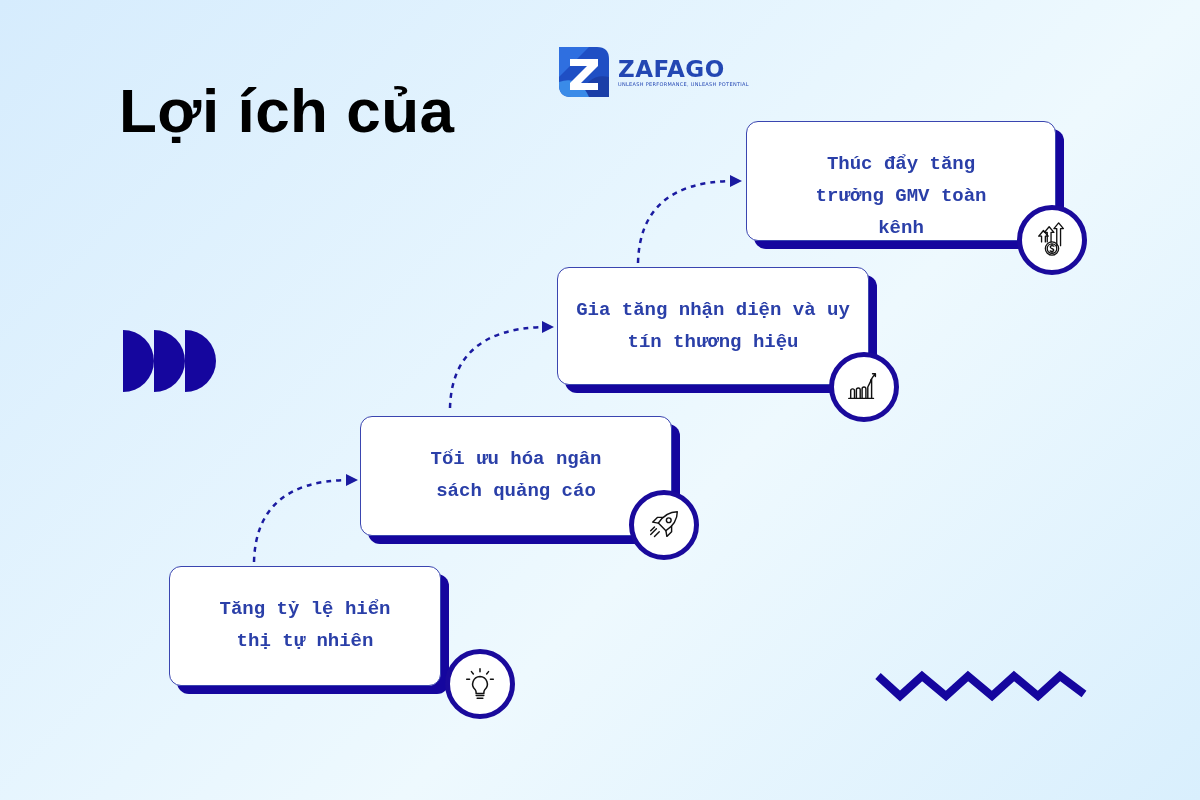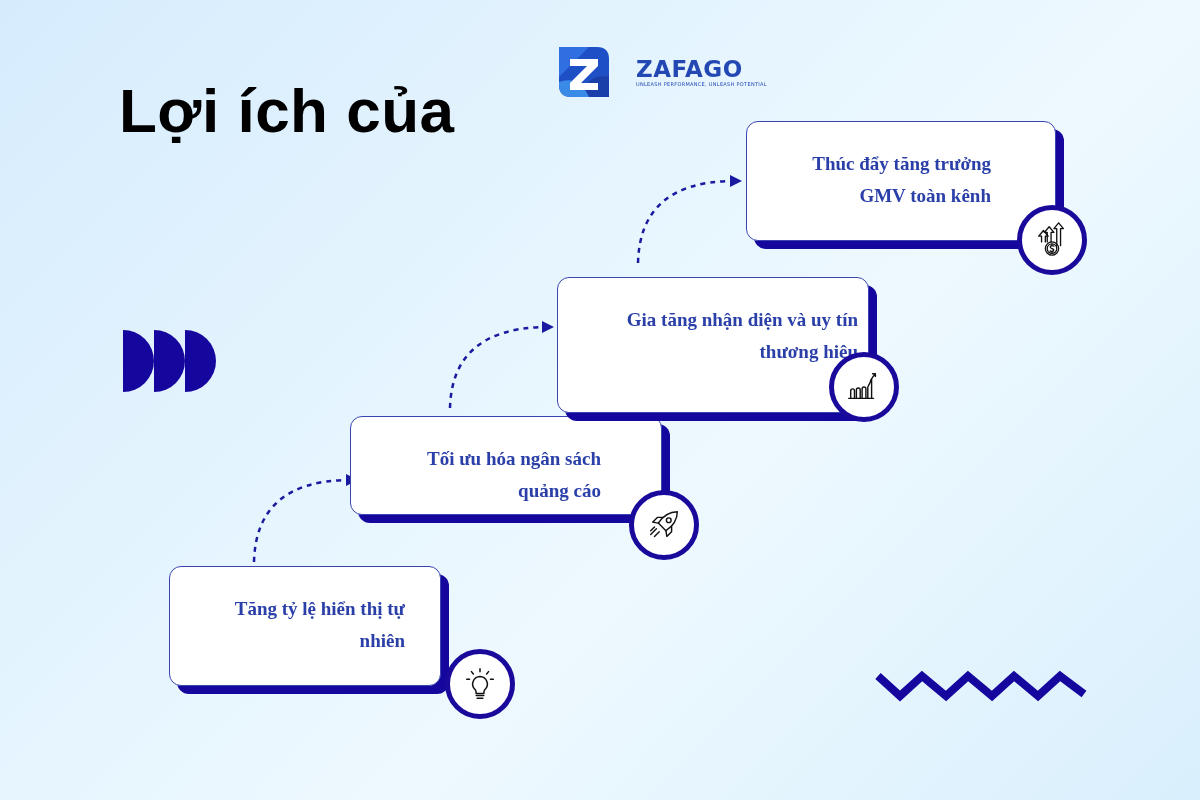--- a/index.html
+++ b/index.html
@@ -9,38 +9,38 @@
     background: linear-gradient(135deg, #d6ecfd 0%, #e8f6fe 45%, #eef9fe 60%, #d9effd 100%);
     font-family: "Liberation Sans", sans-serif;
   }
   .title {
     position: absolute; left: 119px; top: 76px;
     color: #000000; font-weight: 700; font-size: 62px; line-height: 70px;
     font-family: "Liberation Sans", sans-serif; letter-spacing: 0.5px;
   }
   .logo { position: absolute; left: 559px; top: 47px; display: flex; align-items: center; }
   .logo-mark { width: 50px; height: 50px; }
-  .logo-text { margin-left: 27px; display: flex; flex-direction: column; }
+  .logo-text { margin-left: 9px; display: flex; flex-direction: column; }
   .logo-name { color: #2347b3; font-weight: 700; font-size: 23px; line-height: 24px; letter-spacing: 0.5px; font-family: "DejaVu Sans", sans-serif; }
   .logo-tag { color: #2347b3; font-size: 5px; line-height: 7px; letter-spacing: 0.3px; text-transform: uppercase; font-family: "DejaVu Sans", sans-serif; }
 
   .card-wrap { position: absolute; }
   .card-shadow {
     position: absolute; left: 8px; top: 8px; right: -8px; bottom: -8px;
     background: #15069e; border-radius: 12px;
   }
   .card {
     position: absolute; inset: 0;
     background: #ffffff; border: 1.5px solid #3a45b0; border-radius: 12px;
     display: flex; justify-content: center; align-items: flex-start;
     padding-top: 26px;
   }
   .card-text {
     color: #2a3fa8; font-weight: 700; font-size: 19px; line-height: 32px;
-    text-align: right; font-family: Liberation Serif, serif;
+    text-align: center; font-family: Liberation Mono, monospace;
   }
   .badge {
     position: absolute; width: 70px; height: 70px; border-radius: 50%;
     background: #ffffff; border: 5px solid #1a0a9c;
     display: flex; align-items: center; justify-content: center;
   }
   .badge svg { width: 38px; height: 38px; }
 
   .arrow { position: absolute; }
   .deco { position: absolute; }
@@ -103,37 +103,37 @@
   </div>
 </div>
 <div class="badge" style="left:445px;top:649px">
   <svg viewBox="0 0 40 40" fill="none" stroke="#111" stroke-width="1.6" stroke-linecap="round">
     <path d="M20 12 a8 8 0 0 0 -5 14 q1 1 1 4 h8 q0 -3 1 -4 a8 8 0 0 0 -5 -14 z"></path>
     <path d="M16 32 h8 M17 35 h6"></path>
     <path d="M20 4 v3 M11 7 l2 2.5 M29 7 l-2 2.5 M6 15 h3 M31 15 h3"></path>
   </svg>
 </div>
 
-<div class="card-wrap" style="left:350px;top:416px;width:312px;height:99px">
+<div class="card-wrap" style="left:360px;top:416px;width:312px;height:120px">
   <div class="card-shadow"></div>
   <div class="card">
     <div class="card-text" style="width:190px">Tối ưu hóa ngân sách quảng cáo</div>
   </div>
 </div>
 <div class="badge" style="left:629px;top:490px">
   <svg viewBox="0 0 40 40" fill="none" stroke="#111" stroke-width="1.5" stroke-linejoin="round" stroke-linecap="round">
     <path d="M34 6 Q22 6 14 18 L22 26 Q34 18 34 6 Z"></path>
     <circle cx="25" cy="15" r="2.5"></circle>
     <path d="M14 18 L8 17 L13 12 L19 12"></path>
     <path d="M22 26 L23 32 L28 27 L28 21"></path>
     <path d="M12 24 L6 30 M15 27 L10 32 M10 22 L6 26"></path>
   </svg>
 </div>
 
-<div class="card-wrap" style="left:557px;top:277px;width:312px;height:136px">
+<div class="card-wrap" style="left:557px;top:267px;width:312px;height:118px">
   <div class="card-shadow"></div>
   <div class="card">
     <div class="card-text" style="width:290px">Gia tăng nhận diện và uy tín thương hiệu</div>
   </div>
 </div>
 <div class="badge" style="left:829px;top:352px">
   <svg viewBox="0 0 40 40" fill="none" stroke="#111" stroke-width="1.5" stroke-linecap="round" stroke-linejoin="round">
     <path d="M6 32 V24 Q6 22 8 22 Q10 22 10 24 V32"></path>
     <path d="M12 32 V23 Q12 21 14 21 Q16 21 16 23 V32"></path>
     <path d="M18 32 V22 Q18 20 20 20 Q22 20 22 22 V32"></path>

